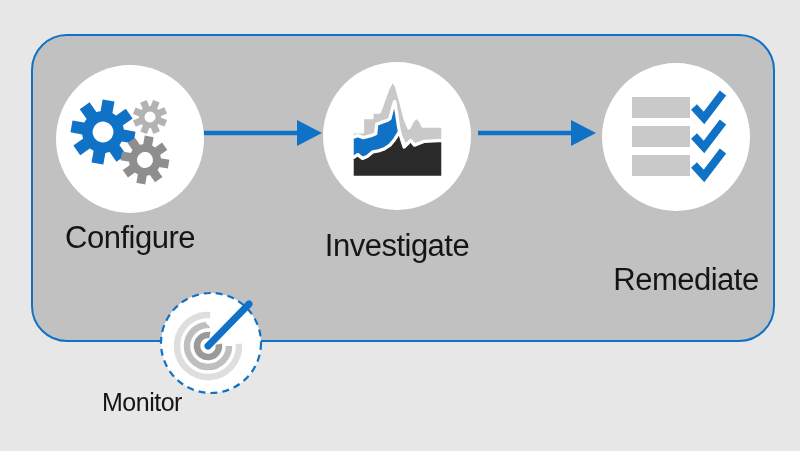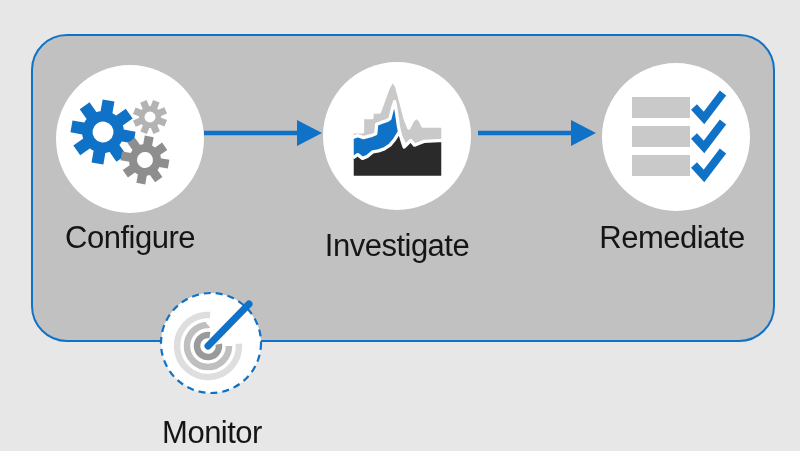--- a/index.html
+++ b/index.html
@@ -43,26 +43,25 @@
   .arrow-1{left:203px;top:118px;}
   .arrow-2{left:477px;top:118px;}
   .step-label{
     position:absolute;top:221px;width:220px;
     text-align:center;
     font-size:31px;line-height:34px;letter-spacing:-0.5px;
     color:var(--text);
   }
   .label-configure{left:20px;}
   .label-investigate{left:287px;margin-top:8px;}
-  .label-remediate{left:562px;}
+  .label-remediate{left:576px;margin-top:42px;}
   .monitor-svg{position:absolute;left:159px;top:291px;width:104px;height:104px;}
   .monitor-label{
-    position:absolute;left:102px;top:416px;width:220px;
-    text-align:center;
-    font-size:31px;line-height:34px;letter-spacing:-0.5px;
+    position:absolute;left:102px;top:385px;width:220px;
+    font-size:25px;line-height:34px;letter-spacing:-0.5px;
     color:var(--text);
   }
 </style>
 </head>
 <body>
 
 <div class="canvas">
 
   <div class="panel"></div>
 

